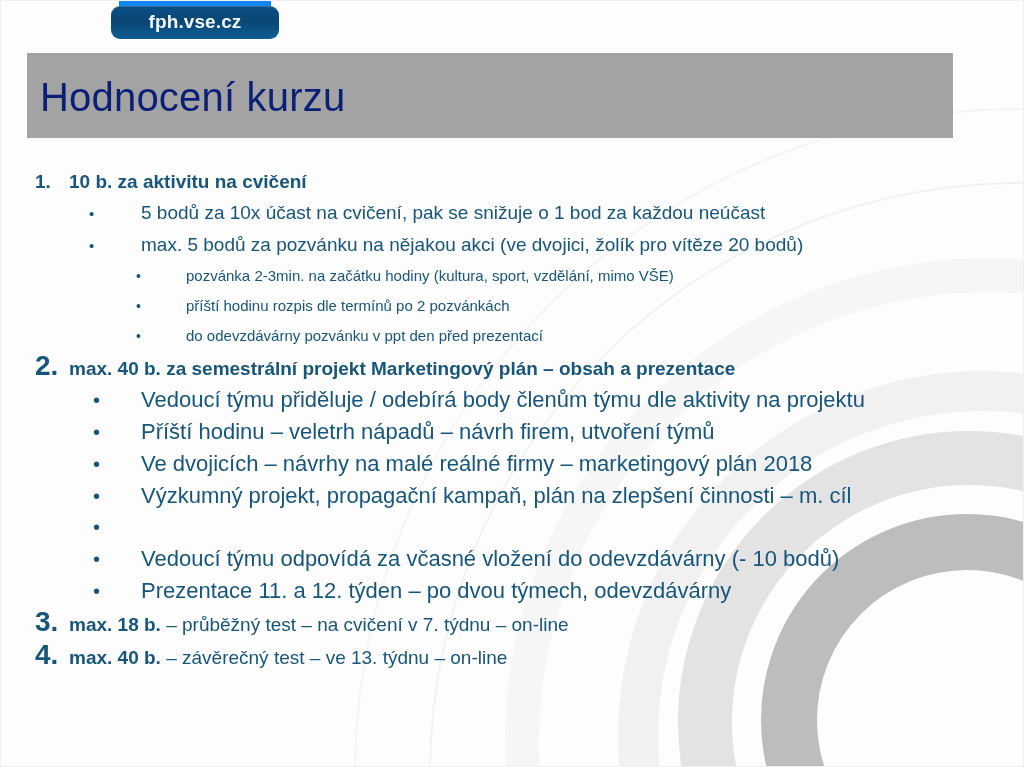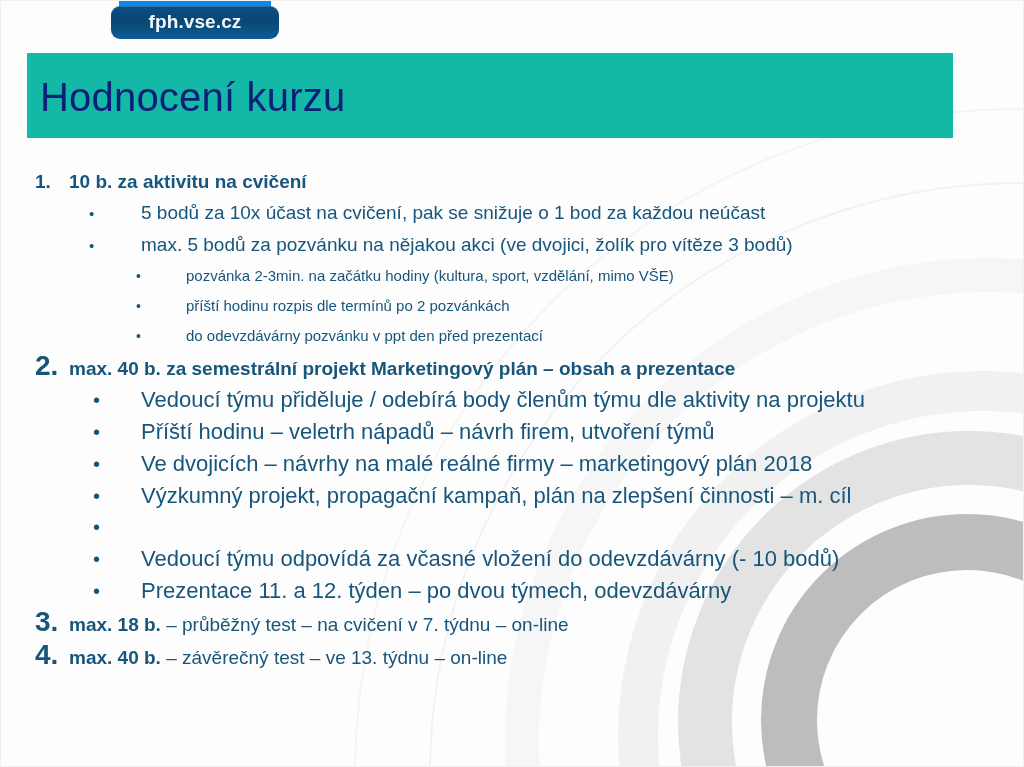--- a/index.html
+++ b/index.html
@@ -110,21 +110,21 @@
     line-height: 20px;
   }
 
   
   .title-bar {
     position: absolute;
     left: 26px;
     top: 52px;
     width: 926px;
     height: 85px;
-    background: #14b8a6;
+    background: #a3a3a3;
     z-index: 4;
   }
   .title-text {
     position: absolute;
     left: 13px;
     top: 22px;
     font-size: 40px;
     font-weight: 400;
     color: #0a1f77;
     letter-spacing: .2px;
@@ -251,21 +251,21 @@
       <div class="row lvl1">
         <span class="num">1.</span>
         <span class="txt">10 b. za aktivitu na cvičení</span>
       </div>
       <div class="row lvl2">
         <span class="bul">•</span>
         <span class="txt">5 bodů za 10x účast na cvičení, pak se snižuje o 1 bod za každou neúčast</span>
       </div>
       <div class="row lvl2">
         <span class="bul">•</span>
-        <span class="txt">max. 5 bodů za pozvánku na nějakou akci (ve dvojici, žolík pro vítěze 3 bodů)</span>
+        <span class="txt">max. 5 bodů za pozvánku na nějakou akci (ve dvojici, žolík pro vítěze 20 bodů)</span>
       </div>
       <div class="row lvl3">
         <span class="bul">•</span>
         <span class="txt">pozvánka 2-3min. na začátku hodiny (kultura, sport, vzdělání, mimo VŠE)</span>
       </div>
       <div class="row lvl3">
         <span class="bul">•</span>
         <span class="txt">příští hodinu rozpis dle termínů po 2 pozvánkách</span>
       </div>
       <div class="row lvl3">

